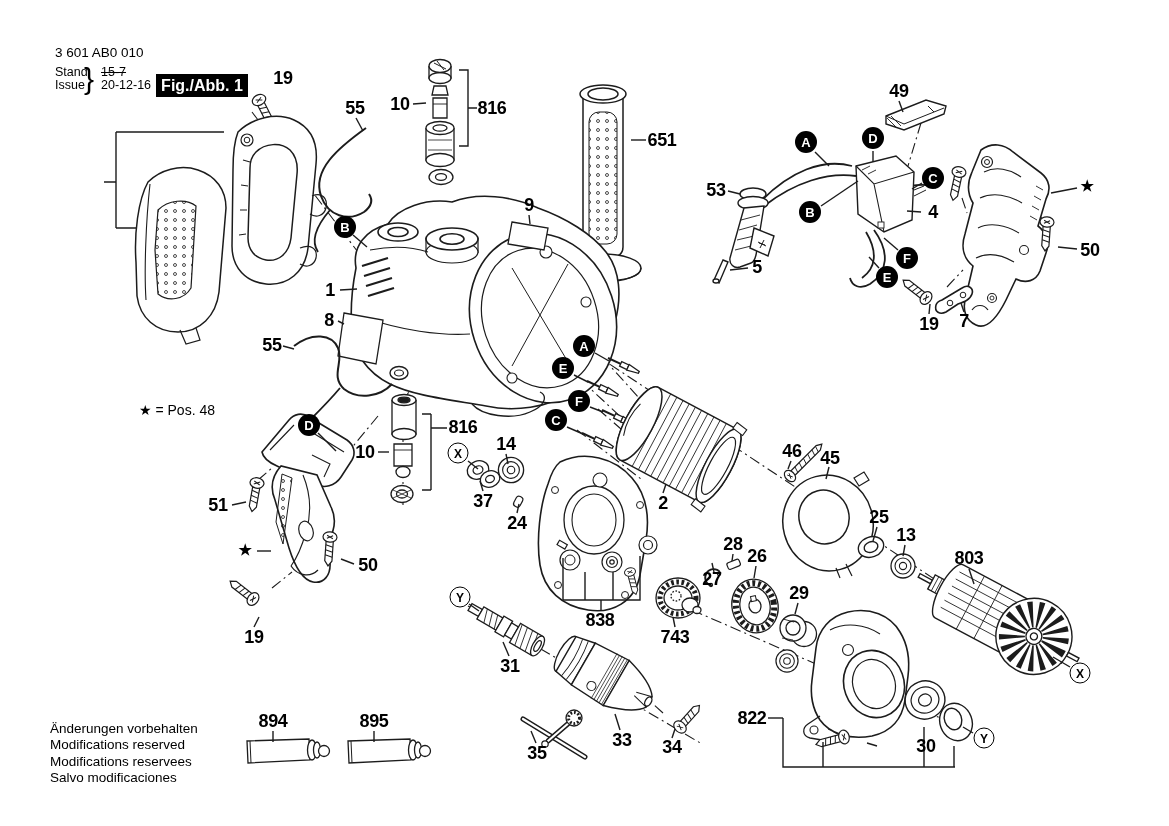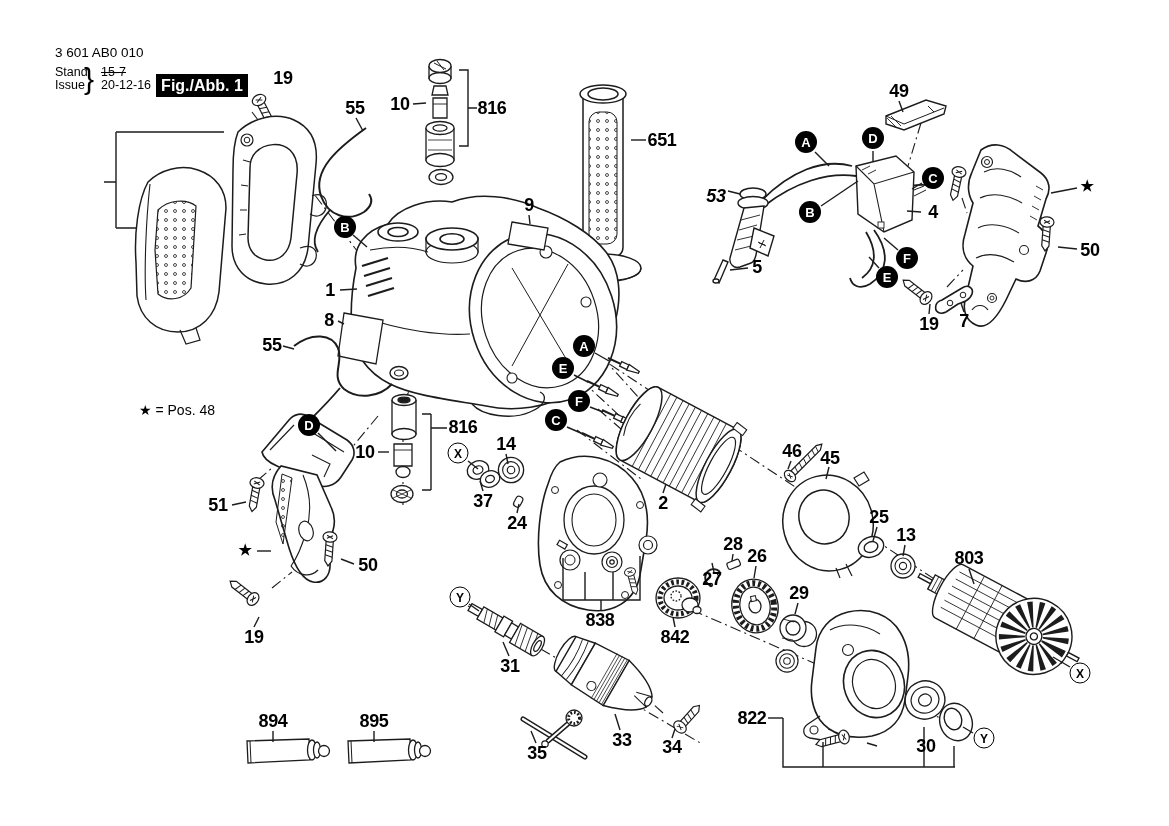--- a/index.html
+++ b/index.html
@@ -527,29 +527,35 @@
 <div class="hdr-vals">
   <div class="strike">15-7</div>
   <div>20-12-16</div>
 </div>
 <div class="figbox">
   <span>Fig./Abb. 1</span>
 </div>
 
 <div class="legend">★ = Pos. 48</div>
 
+<div class="footer" id="footer-lines">
+      <div>Änderungen vorbehalten</div>
+      <div>Modifications reserved</div>
+      <div>Modifications reservees</div>
+      <div>Salvo modificaciones</div>
+    </div>
 
 <div class="lbl-layer" id="label-layer">
       <div class="plabel" style="left: 283px; top: 78px;">19</div>
       <div class="plabel" style="left: 355px; top: 108px;">55</div>
       <div class="plabel" style="left: 400px; top: 104px;">10</div>
       <div class="plabel" style="left: 492px; top: 108px;">816</div>
       <div class="plabel" style="left: 662px; top: 140px;">651</div>
       <div class="plabel" style="left: 899px; top: 91px;">49</div>
-      <div class="plabel" style="left: 716px; top: 196px; font-style: italic;">53</div>
+      <div class="plabel" style="left: 716px; top: 190px;">53</div>
       <div class="plabel" style="left: 757px; top: 267px;">5</div>
       <div class="plabel" style="left: 933px; top: 212px;">4</div>
       <div class="plabel star" style="left: 1087px; top: 186px;">★</div>
       <div class="plabel" style="left: 1090px; top: 250px;">50</div>
       <div class="plabel" style="left: 929px; top: 324px;">19</div>
       <div class="plabel" style="left: 964px; top: 321px;">7</div>
       <div class="plabel" style="left: 529px; top: 205px;">9</div>
       <div class="plabel" style="left: 330px; top: 290px;">1</div>
       <div class="plabel" style="left: 329px; top: 320px;">8</div>
       <div class="plabel" style="left: 272px; top: 345px;">55</div>
@@ -566,21 +572,21 @@
       <div class="plabel" style="left: 969px; top: 558px;">803</div>
       <div class="plabel" style="left: 218px; top: 505px;">51</div>
       <div class="plabel star" style="left: 245px; top: 550px;">★</div>
       <div class="plabel" style="left: 368px; top: 565px;">50</div>
       <div class="plabel" style="left: 254px; top: 637px;">19</div>
       <div class="plabel" style="left: 712px; top: 579px;">27</div>
       <div class="plabel" style="left: 733px; top: 544px;">28</div>
       <div class="plabel" style="left: 757px; top: 556px;">26</div>
       <div class="plabel" style="left: 799px; top: 593px;">29</div>
       <div class="plabel" style="left: 600px; top: 620px;">838</div>
-      <div class="plabel" style="left: 675px; top: 637px;">842</div>
+      <div class="plabel" style="left: 675px; top: 637px;">743</div>
       <div class="plabel" style="left: 510px; top: 666px;">31</div>
       <div class="plabel" style="left: 622px; top: 740px;">33</div>
       <div class="plabel" style="left: 672px; top: 747px;">34</div>
       <div class="plabel" style="left: 537px; top: 753px;">35</div>
       <div class="plabel" style="left: 273px; top: 721px;">894</div>
       <div class="plabel" style="left: 374px; top: 721px;">895</div>
       <div class="plabel" style="left: 752px; top: 718px;">822</div>
       <div class="plabel" style="left: 889px; top: 746px; margin-left: 37px;">30</div>
       <div class="marker filled" style="left: 806px; top: 142px;">A</div>
       <div class="marker filled" style="left: 873px; top: 138px;">D</div>

